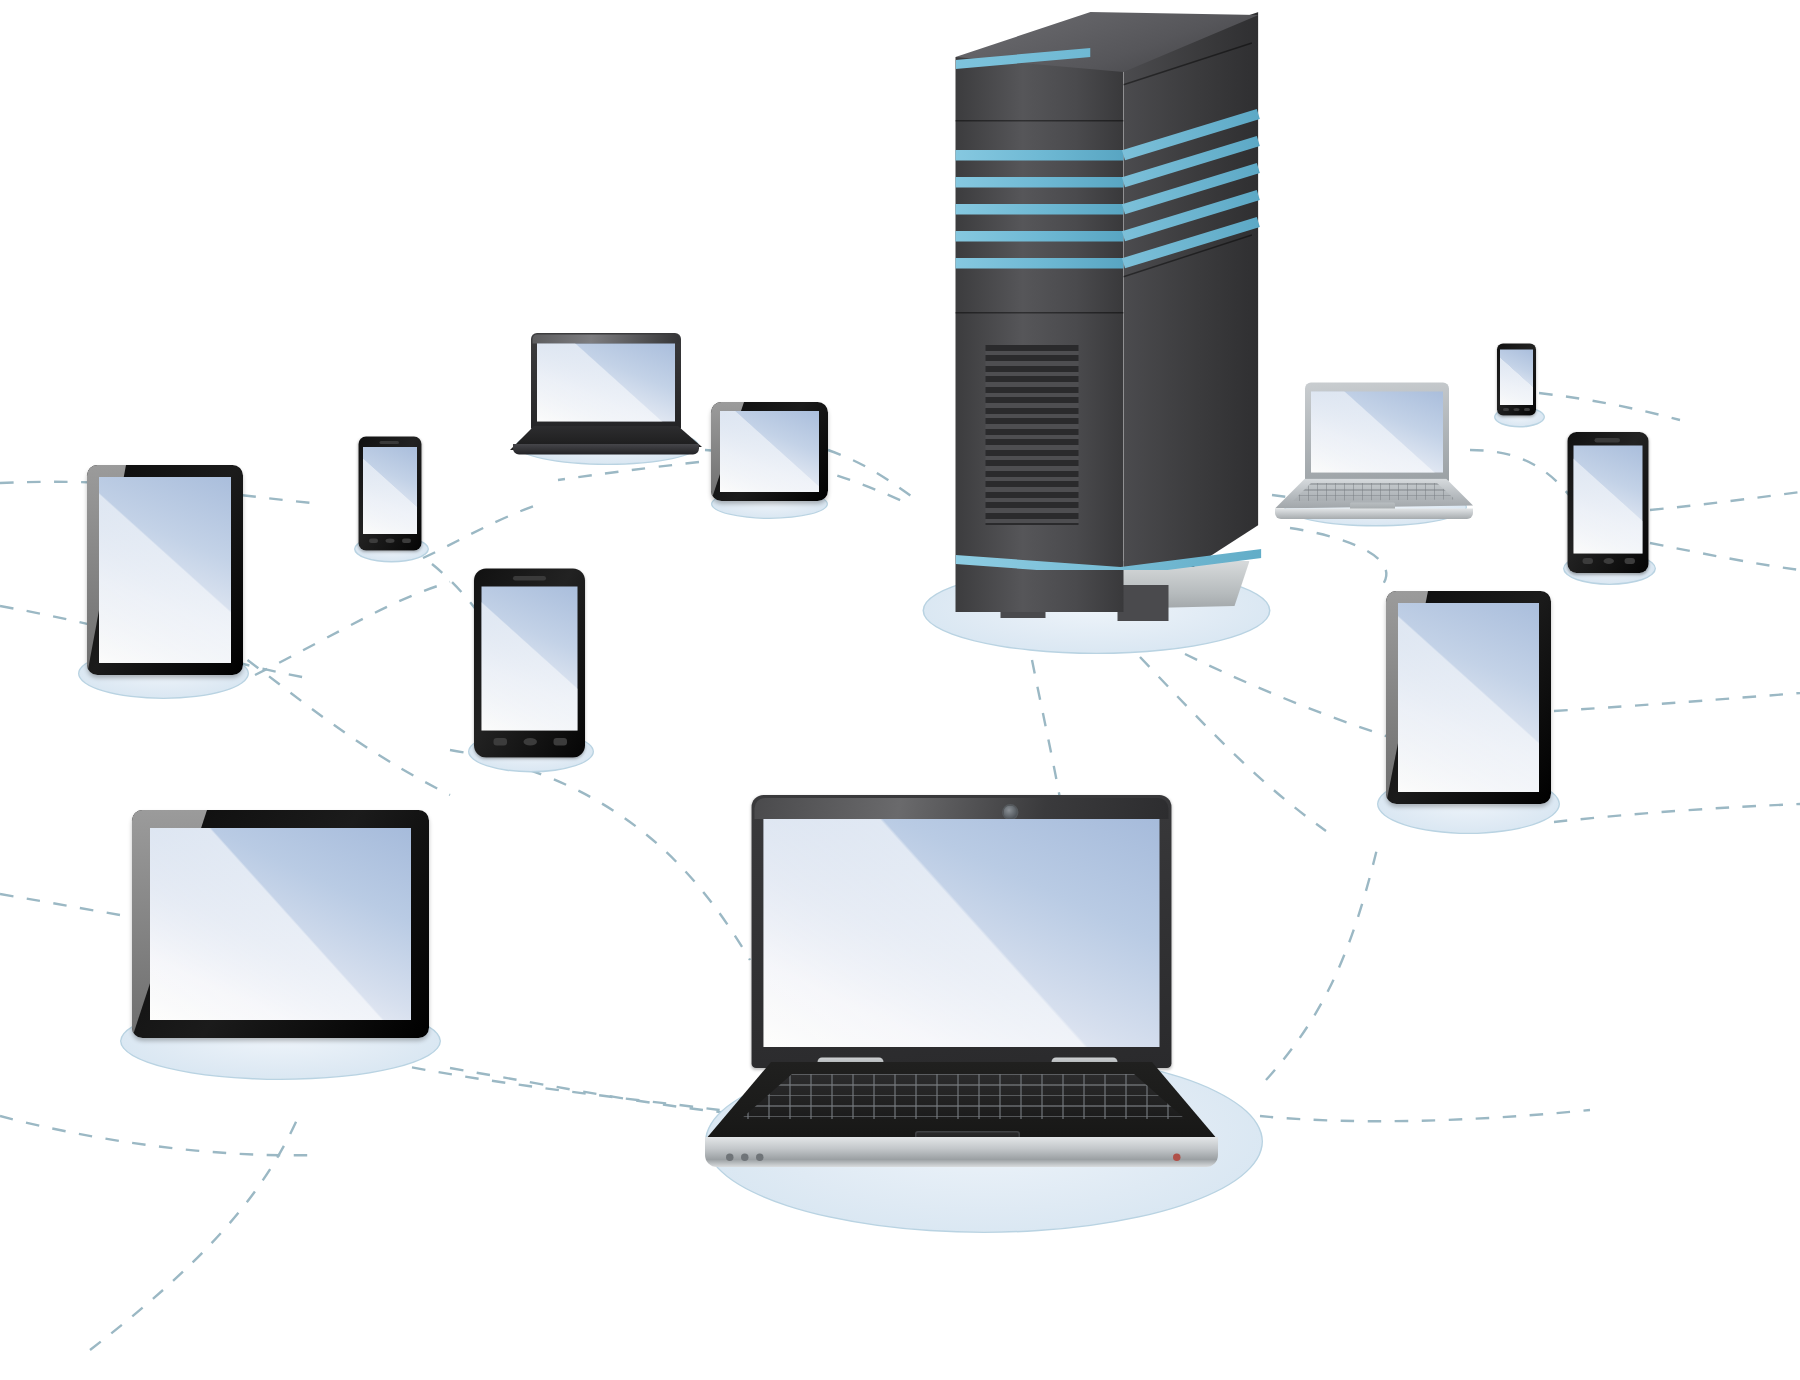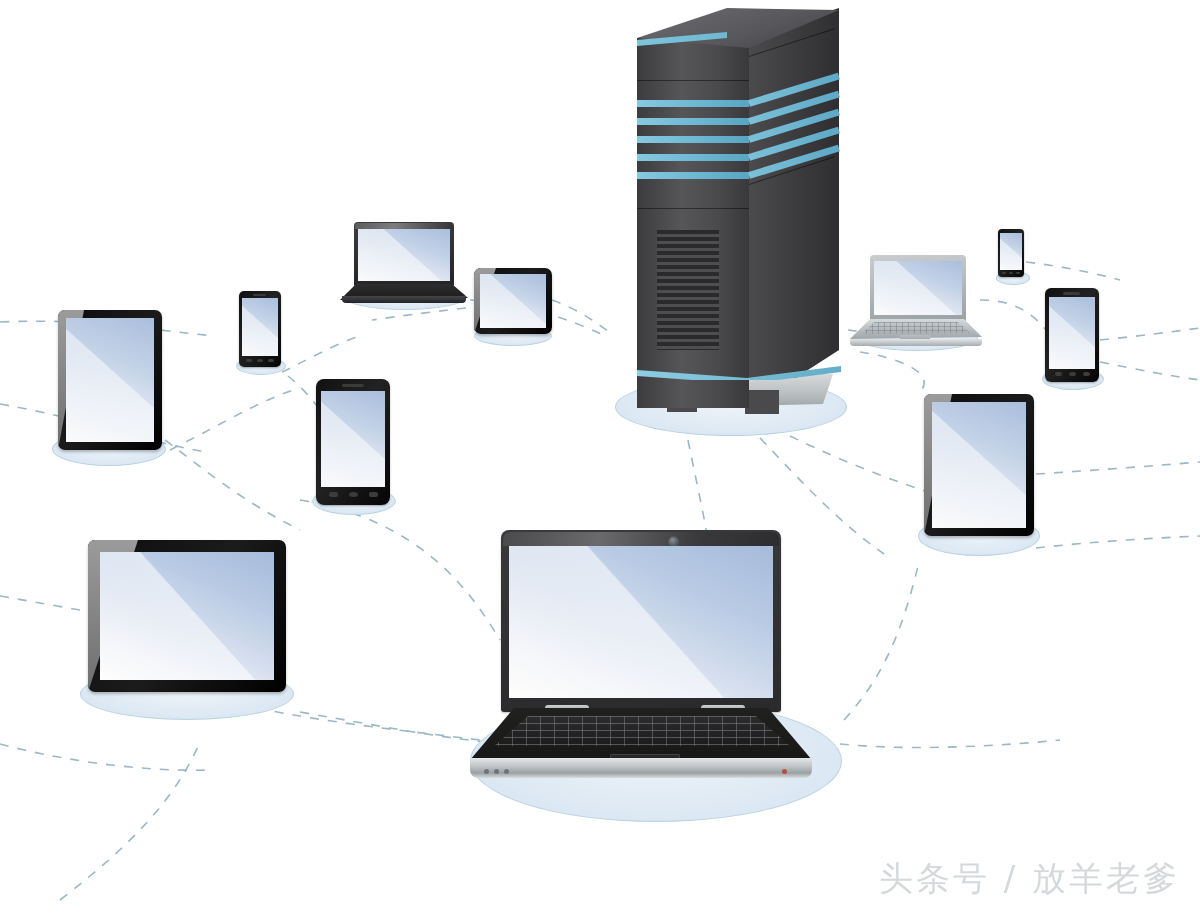--- a/index.html
+++ b/index.html
@@ -319,15 +319,14 @@
 
   <div class="device" style="left:996px;top:229px;width:34px;height:56px;">
     <div class="pad" style="left:0px;top:42px;width:32px;height:12px;"></div>
     <div class="ph-body" style="left:2px;top:0;width:26px;height:48px;border-radius:4px;"></div>
     <div class="ph-screen screen-grad-s" style="left:4px;top:4px;width:22px;height:37px;"></div>
     <div class="ph-btn" style="left:6px;top:43px;width:4px;height:2px;"></div>
     <div class="ph-btn" style="left:13px;top:43px;width:4px;height:2px;border-radius:50%;"></div>
     <div class="ph-btn" style="left:20px;top:43px;width:4px;height:2px;"></div>
   </div>
 
-  <div id="watermark">头条号 / 放羊老爹</div>
 
 </div>
 
 </body></html>

